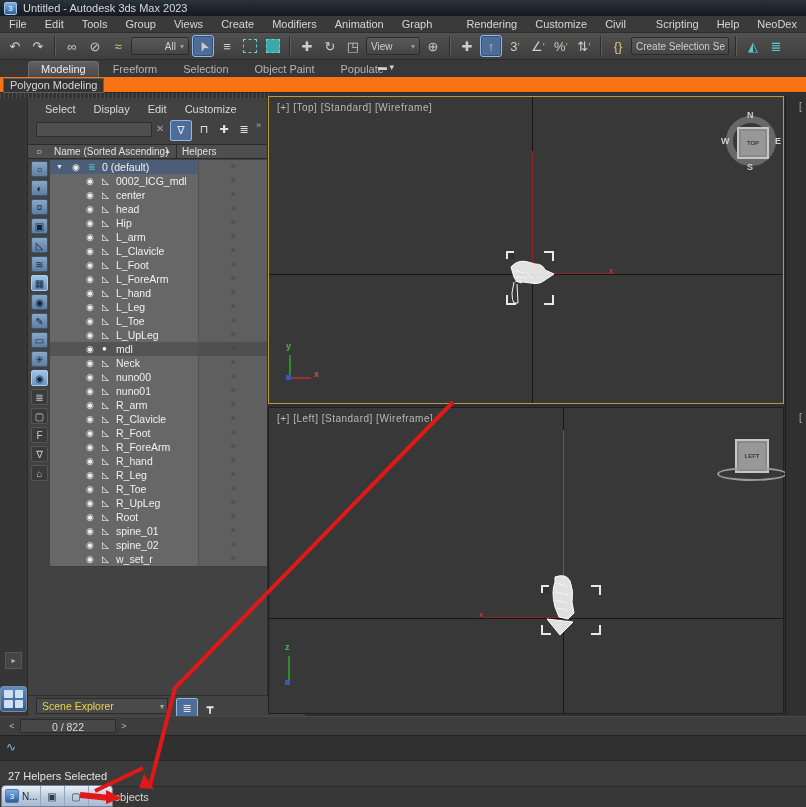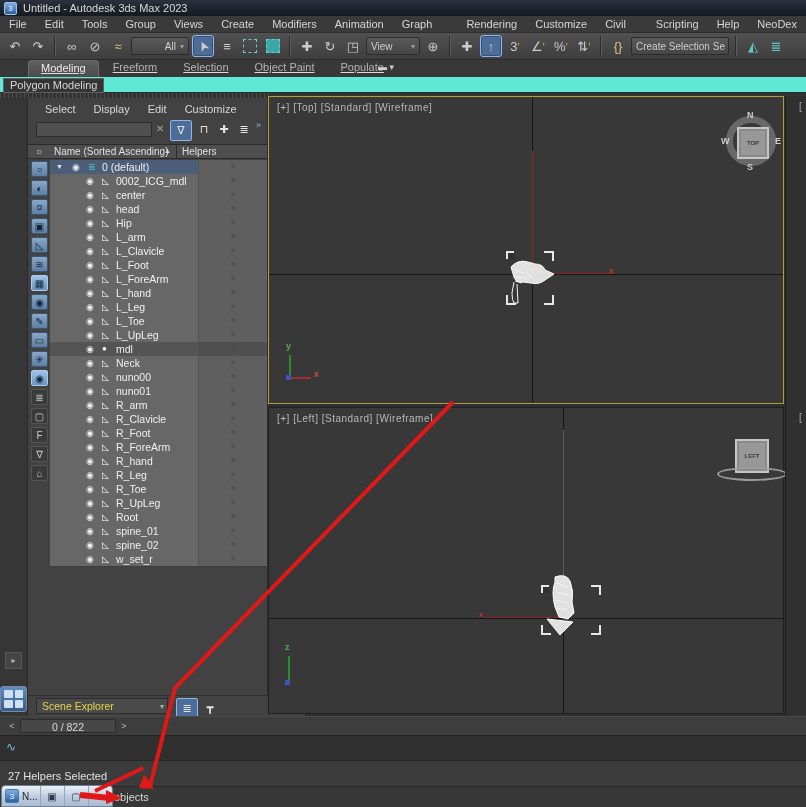--- a/index.html
+++ b/index.html
@@ -26,27 +26,27 @@
   .ic.accent i::after{content:"\02BC";color:#e6a33c;font-size:11px;}
   .ic.warm{color:#d8c27a;} .ic.teal{color:#62c7c7;}
   .ic.marquee i{width:12px;height:12px;border:1px dashed #5fd3d3;display:inline-block;}
   .ic.marquee.fill i{background:#3da8a8;}
   .tsep{width:1px;height:20px;background:#2c2c2c;border-right:1px solid #5d5d5d;margin:0 3px;flex:none;}
   .dd{height:18px;background:linear-gradient(#5a5a5a,#454545);border:1px solid #2b2b2b;border-radius:2px;
       display:flex;align-items:center;font-size:10px;color:#cfcfcf;padding:0 4px;gap:4px;box-sizing:border-box;
       justify-content:space-between;flex:none;white-space:nowrap;overflow:hidden;}
   .dd .car{color:#9a9a9a;font-size:8px;}
   
-  .ribbon{left:0;top:60px;width:806px;height:17px;background:#383838;display:flex;
-          padding-left:28px;gap:2px;box-sizing:border-box;text-decoration:underline;}
+  .ribbon{left:0;top:60px;width:806px;height:17px;background:#383838;display:flex;align-items:flex-end;
+          padding-left:28px;gap:2px;box-sizing:border-box;}
   .rtab{font-size:11px;color:#b3b3b3;padding:1px 12px 2px;}
   .rtab.on{background:linear-gradient(#606060,#4a4a4a);border:1px solid #6d6d6d;border-bottom:none;
            border-radius:4px 4px 0 0;color:#ededed;}
   .rdd{margin-left:6px;color:#cfcfcf;font-size:9px;padding-bottom:3px;}
-  .polyrow{left:0;top:77px;width:806px;height:16px;background:#5eead4;border-bottom:1px solid #2a2a2a;box-sizing:border-box;padding-left:28px;}
+  .polyrow{left:0;top:77px;width:806px;height:16px;background:#f97316;border-bottom:1px solid #2a2a2a;box-sizing:border-box;padding-left:28px;}
   .polylabel{position:absolute;left:3px;top:1px;border:1px solid #5e5e5e;background:#343434;padding:0 6px;
              height:13px;line-height:13px;color:#d6d6d6;}
   .groove{left:0;top:93px;width:270px;height:5px;
           background:repeating-linear-gradient(90deg,#4b4b4b 0 1px,transparent 1px 4px);}
   
   .mainbg{left:0;top:98px;width:806px;height:618px;background:#2f2f2f;}
   .lstrip{left:0;top:98px;width:28px;height:618px;background:#363636;border-right:1px solid #2a2a2a;box-sizing:border-box;}
   .expandbtn{position:absolute;left:5px;top:554px;width:15px;height:15px;background:#454545;border:1px solid #575757;
              color:#bbb;font-size:8px;display:flex;align-items:center;justify-content:center;}
   .layouticon{position:absolute;left:0;top:588px;width:27px;height:26px;border:1px solid #7a8ba0;border-radius:3px;

